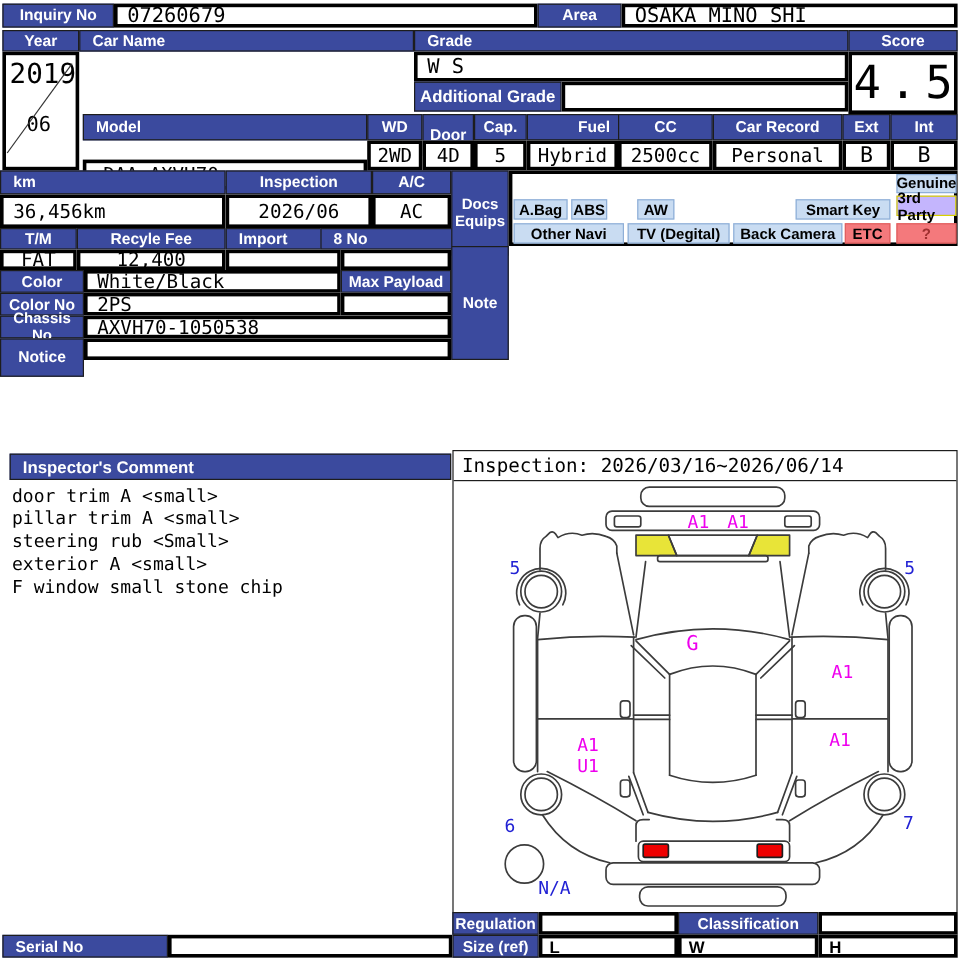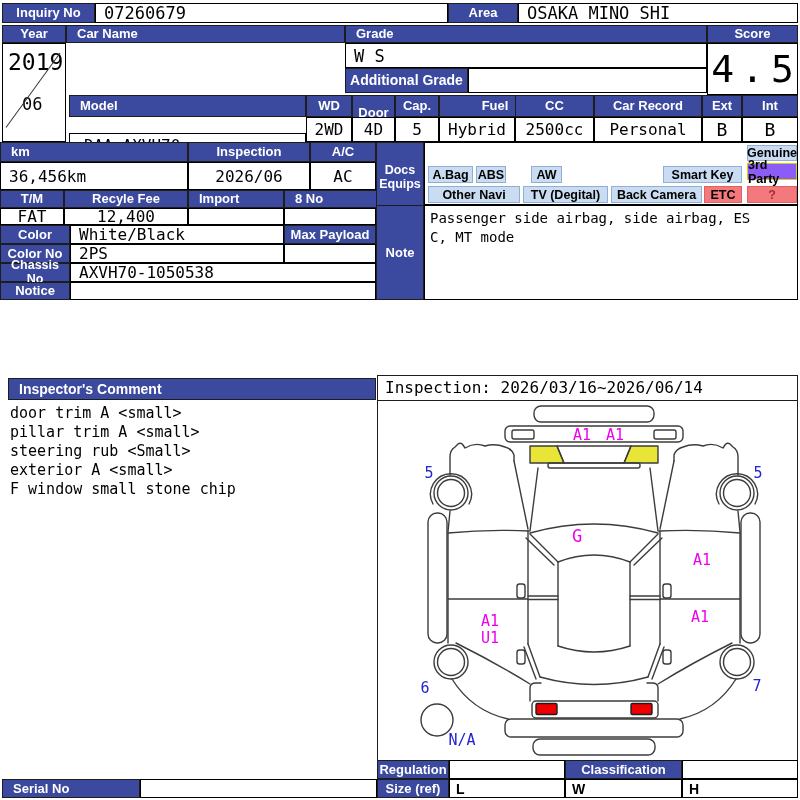--- a/index.html
+++ b/index.html
@@ -2,27 +2,27 @@
 <html><head>
 <meta charset="utf-8">
 <style>
   html,body{margin:0;padding:0;background:#fff;}
   *{box-sizing:border-box;}
   .sheet{position:relative;width:800px;height:800px;background:#fff;
          font-family:"Liberation Sans",sans-serif;overflow:hidden;}
   .hd{position:absolute;background:#3B4A9E;color:#fff;font:bold 13px "Liberation Sans",sans-serif;
       display:flex;align-items:center;justify-content:center;border:1px solid #1d1d1d;text-align:center;line-height:1.05;}
   .hd.left{justify-content:flex-start;padding-left:10px;}
-  .cell{position:absolute;background:#fff;border:1px solid #000000;
+  .cell{position:absolute;background:#fff;border:3px solid #000000;
         font:16px "DejaVu Sans Mono",monospace;color:#000;display:flex;align-items:center;}
   .cell.center{justify-content:center;}
   .cell.pad{padding-left:8px;}
   .badge{position:absolute;background:#C9DCF2;border:1px solid #8FAFD7;color:#000;
          font:bold 12.5px "Liberation Sans",sans-serif;display:flex;align-items:center;justify-content:center;}
-  .badge.yellow{background:#8b5cf6;border-color:#d8d000;}
+  .badge.yellow{background:#c4b5fd;border-color:#d8d000;}
   .badge.red{background:#F4797C;border-color:#e06060;}
   .badge.red.dim{color:#A03030;}
   .mono{font-family:"DejaVu Sans Mono",monospace;}
   .comment-lines div{white-space:pre;}
 </style>
 </head>
 <body>
 
 <div class="sheet">
 
@@ -69,35 +69,35 @@
   <div class="hd left" style="left:0px;top:142px;width:188px;height:20px;">km</div>
   <div class="hd" style="left:188px;top:142px;width:122px;height:20px;">Inspection</div>
   <div class="hd" style="left:310px;top:142px;width:66px;height:20px;">A/C</div>
   <div class="cell pad" style="left:0px;top:162px;width:188px;height:28px;">36,456km</div>
   <div class="cell center" style="left:188px;top:162px;width:122px;height:28px;">2026/06</div>
   <div class="cell center" style="left:310px;top:162px;width:66px;height:28px;">AC</div>
 
   <div class="hd" style="left:0px;top:190px;width:64px;height:18px;">T/M</div>
   <div class="hd" style="left:64px;top:190px;width:124px;height:18px;">Recyle Fee</div>
   <div class="hd left" style="left:188px;top:190px;width:96px;height:18px;">Import</div>
-  <div class="hd left" style="left:284px;top:190px;width:115px;height:18px;">8 No</div>
+  <div class="hd left" style="left:267px;top:190px;width:115px;height:18px;">8 No</div>
   <div class="cell center" style="left:0px;top:208px;width:64px;height:17px;">FAT</div>
   <div class="cell center" style="left:64px;top:208px;width:124px;height:17px;">12,400</div>
   <div class="cell" style="left:188px;top:208px;width:96px;height:17px;"></div>
   <div class="cell" style="left:284px;top:208px;width:92px;height:17px;"></div>
 
   <div class="hd" style="left:0px;top:225px;width:70px;height:19px;">Color</div>
   <div class="cell pad" style="left:70px;top:225px;width:214px;height:19px;">White/Black</div>
   <div class="hd" style="left:284px;top:225px;width:92px;height:19px;">Max Payload</div>
   <div class="hd" style="left:0px;top:244px;width:70px;height:19px;text-align:center;">Color No</div>
   <div class="cell pad" style="left:70px;top:244px;width:214px;height:19px;">2PS</div>
   <div class="cell" style="left:284px;top:244px;width:92px;height:19px;"></div>
   <div class="hd" style="left:0px;top:263px;width:70px;height:19px;font-size:12.5px;">Chassis No</div>
   <div class="cell pad" style="left:70px;top:263px;width:306px;height:19px;">AXVH70-1050538</div>
-  <div class="hd" style="left:0px;top:282px;width:70px;height:18px;">Notice</div>
+  <div class="hd" style="left:0px;top:282px;width:70px;height:32px;">Notice</div>
   <div class="cell" style="left:70px;top:282px;width:306px;height:18px;"></div>
 
   <div class="hd" style="left:376px;top:142px;width:48px;height:71px;flex-direction:column;font-size:12.5px;">
     <span>Docs</span>
     <span>Equips</span>
   </div>
   <div class="cell" style="left:424px;top:142px;width:374px;height:63px;"></div>
 
   <span class="badge" style="left:428px;top:166px;width:45px;height:17px;">A.Bag</span>
   <span class="badge" style="left:476px;top:166px;width:30px;height:17px;">ABS</span>
@@ -105,23 +105,20 @@
   <span class="badge" style="left:663px;top:166px;width:79px;height:17px;">Smart Key</span>
   <span class="badge" style="left:747px;top:145px;width:50px;height:16px;">Genuine</span>
   <span class="badge yellow" style="left:747px;top:163px;width:50px;height:17px;">3rd Party</span>
   <span class="badge" style="left:428px;top:186px;width:92px;height:17px;">Other Navi</span>
   <span class="badge" style="left:523px;top:186px;width:85px;height:17px;">TV (Degital)</span>
   <span class="badge" style="left:611px;top:186px;width:91px;height:17px;">Back Camera</span>
   <span class="badge red" style="left:704px;top:186px;width:38px;height:17px;">ETC</span>
   <span class="badge red dim" style="left:747px;top:186px;width:50px;height:17px;">?</span>
 
   <div class="hd" style="left:376px;top:205px;width:48px;height:95px;font-size:13px;">Note</div>
-  <div class="cell" style="left:424px;top:205px;width:374px;height:95px;align-items:flex-start;">
-    <div style="width:334px;padding:3px 0 0 5px;font:14px 'DejaVu Sans Mono',monospace;word-break:break-all;line-height:19px;">Passenger side airbag, side airbag, ESC, MT mode</div>
-  </div>
 
   <div class="hd left" style="left:8px;top:378px;width:368px;height:22px;font-size:14px;">Inspector's Comment</div>
   <div class="comment-lines mono" style="position:absolute;left:10px;top:404px;font-size:15px;line-height:19px;">
     <div>door trim A &lt;small&gt;</div>
     <div>pillar trim A &lt;small&gt;</div>
     <div>steering rub &lt;Small&gt;</div>
     <div>exterior A &lt;small&gt;</div>
     <div>F window small stone chip</div>
   </div>
 

